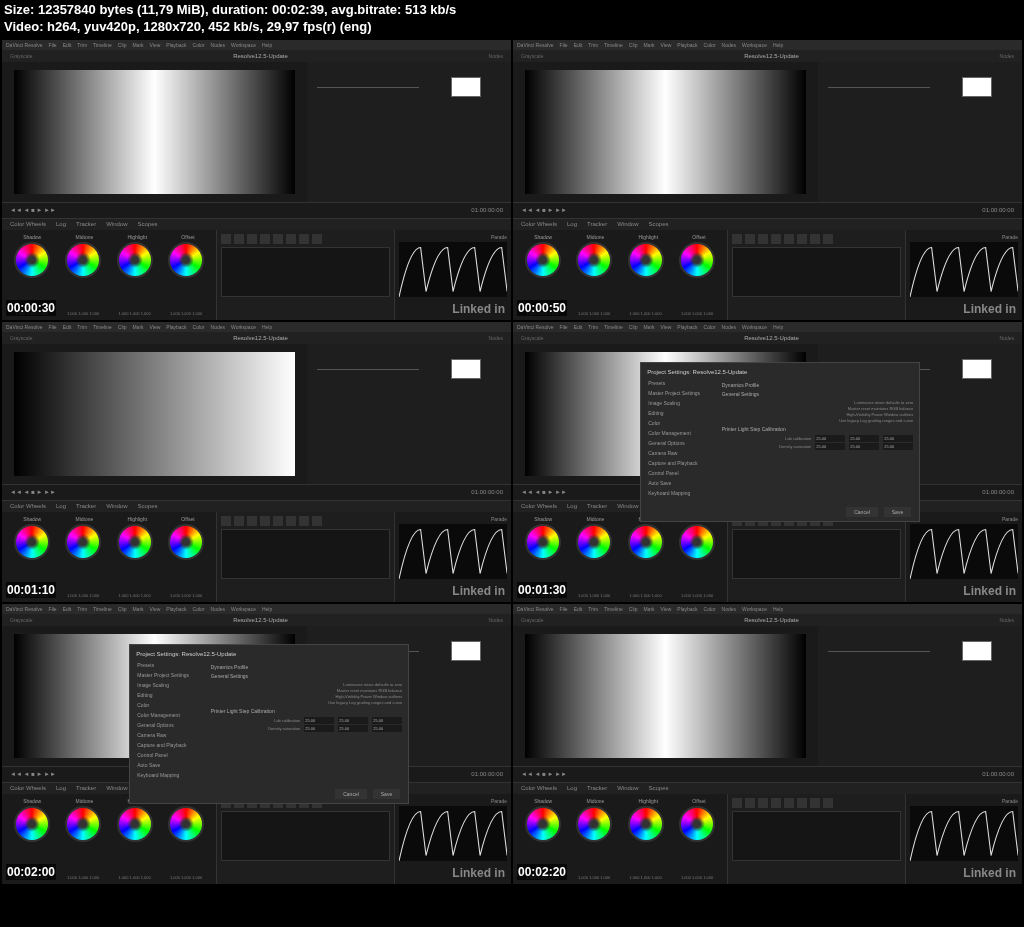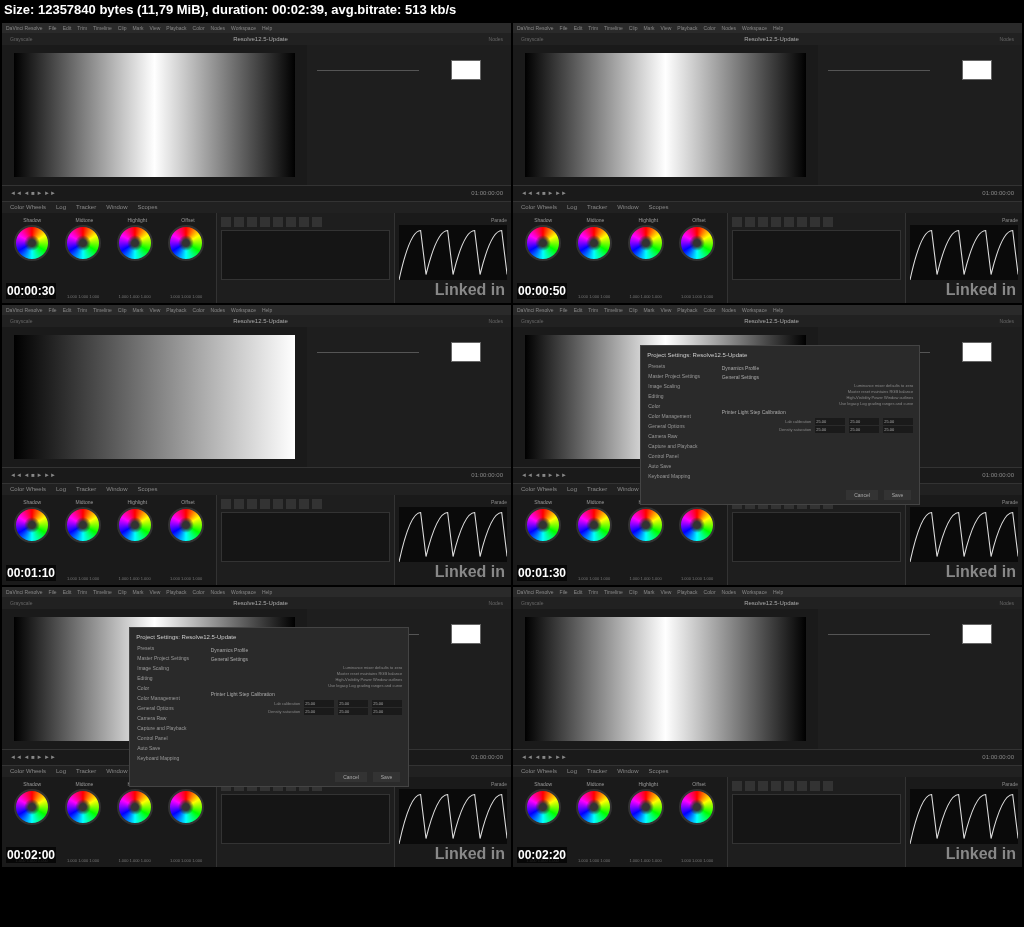--- a/index.html
+++ b/index.html
@@ -36,39 +36,40 @@
 .middle-panel{flex:0 0 35%;background:#1e1e1e;padding:4px;border-left:1px solid #333}
 .tool-icons{display:flex;gap:3px;margin-bottom:3px}
 .tool-icon{width:10px;height:10px;background:#333}
 .curves{height:50px;background:#151515;border:1px solid #333}
 .scopes{flex:1;background:#1a1a1a;padding:4px;border-left:1px solid #333}
 .scope-title{color:#888;font-size:5px;margin-bottom:2px;text-align:right}
 .scope-graph{height:55px;background:#0a0a0a;position:relative;overflow:hidden}
 .scope-line{position:absolute;bottom:0;left:0;width:100%;height:100%}
 .scope-curve{stroke:#ddd;stroke-width:1;fill:none}
 .timecode{position:absolute;bottom:4px;left:4px;color:#fff;font-size:12px;font-weight:bold;background:rgba(0,0,0,0.7);padding:1px 1px}
-.watermark{position:absolute;bottom:4px;right:6px;color:#888;font-size:16px;font-weight:bold}
+.watermark{position:absolute;bottom:4px;right:6px;color:#888;font-size:12px;font-weight:bold}
 .dialog{position:absolute;top:40px;left:25%;width:55%;height:160px;background:#2a2a2a;border:1px solid #444;padding:6px;z-index:10}
 .dialog-title{color:#ccc;font-size:6px;margin-bottom:4px}
 .dialog-content{display:flex;gap:8px;height:85%}
 .dialog-sidebar{width:25%;display:flex;flex-direction:column;gap:2px}
 .dialog-side-item{color:#999;font-size:5px;padding:1px}
 .dialog-main{flex:1}
 .dialog-section{color:#aaa;font-size:5px;margin:3px 0}
 .dialog-row{display:flex;gap:4px;margin:1px 0;align-items:center}
 .dialog-label{color:#888;font-size:4px;flex:1;text-align:right}
 .dialog-val{color:#aaa;font-size:4px;width:30px;background:#1a1a1a;padding:1px}
 .dialog-footer{position:absolute;bottom:4px;right:8px;display:flex;gap:6px}
 .dialog-btn{color:#aaa;font-size:5px;padding:2px 8px;background:#333}
 </style>
 </head>
 <body>
 
 <div class="header">
 <div class="header-line">Size: 12357840 bytes (11,79 MiB), duration: 00:02:39, avg.bitrate: 513 kb/s</div>
+<div class="header-line">Video: h264, yuv420p, 1280x720, 452 kb/s, 29,97 fps(r) (eng)</div>
 </div>
 
 <div class="grid" id="grid">
     <div class="thumb">
     <div class="menubar">
       <span class="menubar-item">DaVinci Resolve</span>
       <span class="menubar-item">File</span>
         <span class="menubar-item">Edit</span>
         <span class="menubar-item">Trim</span>
         <span class="menubar-item">Timeline</span>

